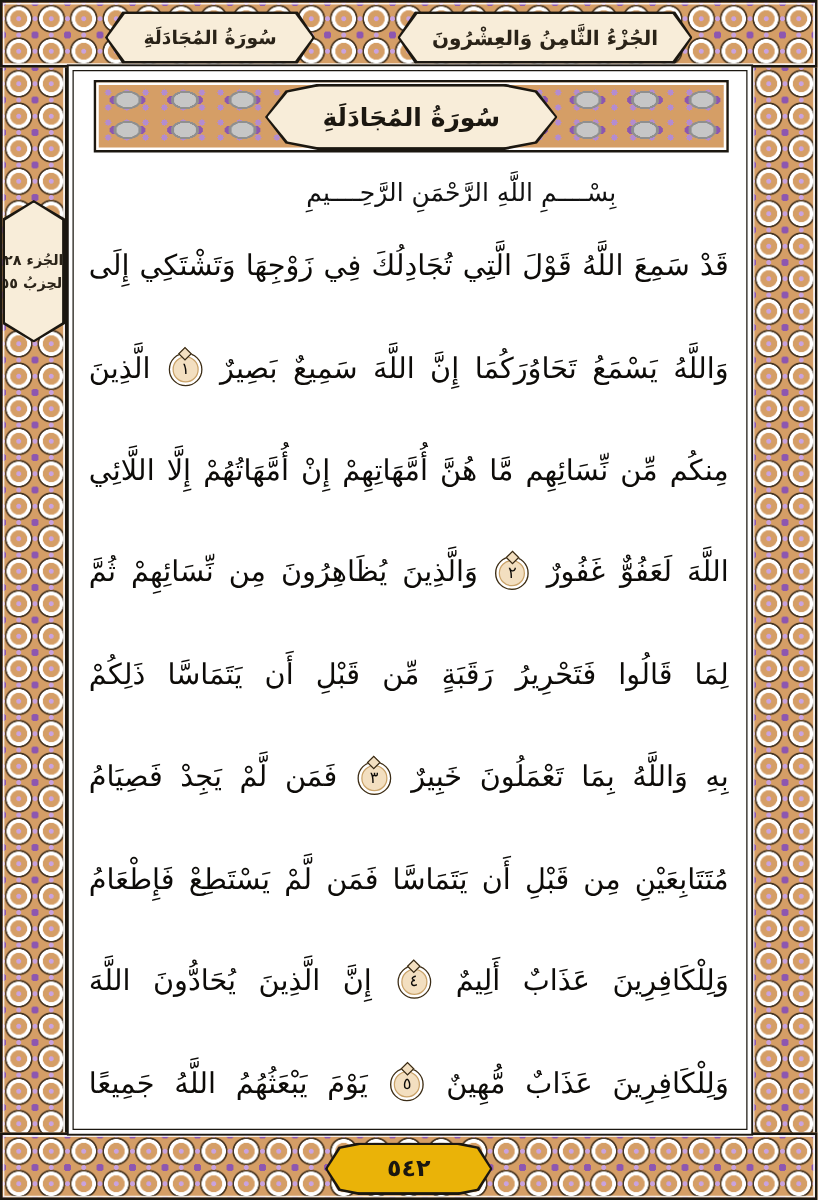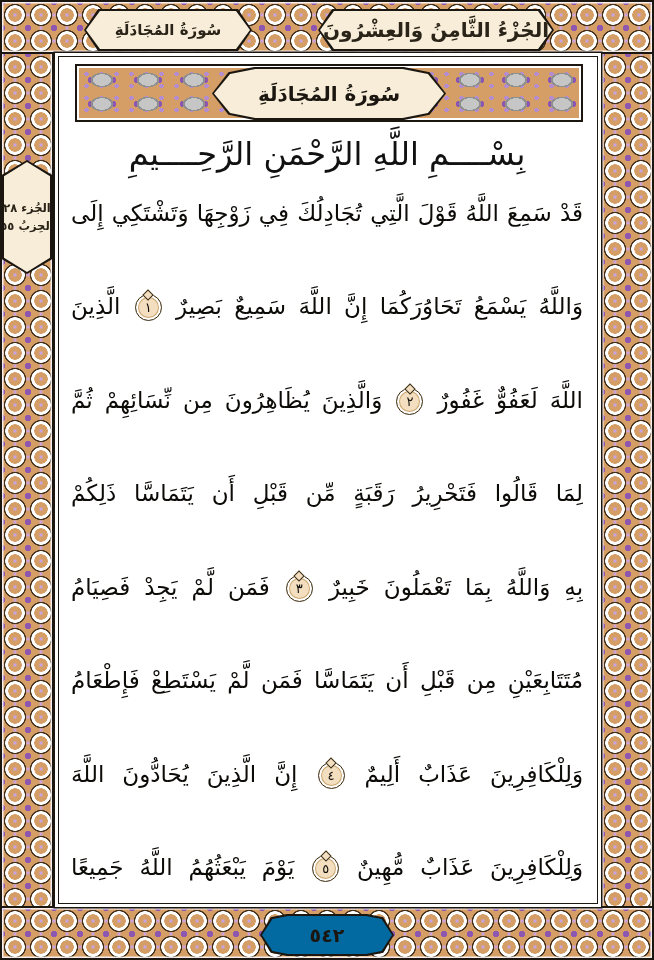--- a/index.html
+++ b/index.html
@@ -24,21 +24,21 @@
   }
   .band-top{left:0;top:0;width:650px;height:50px;}
   .band-bottom{left:0;top:906px;width:650px;height:50px;}
   .band-left{left:0;top:0;width:50px;height:956px;}
   .band-right{left:600px;top:0;width:50px;height:956px;}
 
   
   .cart{position:absolute;background:#1b1710;padding:2px;display:flex;}
   .cart,.cart-in{clip-path:polygon(0 50%,14px 0,calc(100% - 14px) 0,100% 50%,calc(100% - 14px) 100%,14px 100%);}
   .cart-in{flex:1;background:#f8edd9;display:flex;align-items:center;justify-content:center;
-    font-size:20px;font-weight:bold;color:#2a2318;white-space:nowrap;}
+    font-size:16px;font-weight:bold;color:#2a2318;white-space:nowrap;}
   .cart-juz{left:318px;top:9px;width:232px;height:38px;}
   .cart-surah{left:84px;top:9px;width:164px;height:38px;}
   .cart-surah .cart-in{font-size:15px;}
 
   
   .content-frame{position:absolute;left:58px;top:56px;width:538px;height:846px;background:#ffffff;
     border:1.5px solid #1b1710;
     box-shadow:0 0 0 3px #ffffff, 0 0 0 4.5px #1b1710;}
 
   
@@ -51,21 +51,21 @@
       radial-gradient(circle 2.5px at 50% 50%, #b48cd0 97%, transparent);
     background-size: 46px 24px, 23px 24px, 15px 12px;}
   .banner-cart{position:absolute;left:50%;top:-1px;transform:translateX(-50%);width:230px;height:49px;
     background:#1b1710;padding:2px;}
   .banner-cart,.banner-cart-in{clip-path:polygon(0 50%,7% 10%,18% 0,82% 0,93% 10%,100% 50%,93% 90%,82% 100%,18% 100%,7% 90%);}
   .banner-cart-in{width:100%;height:100%;background:#f8edd9;display:flex;align-items:center;justify-content:center;
     font-size:20px;font-weight:bold;color:#1b1710;}
 
   
   .bismillah{position:absolute;left:60px;top:126px;width:534px;height:56px;display:flex;align-items:center;
-    justify-content:center;font-size:32px;color:#111;z-index:1;}
+    justify-content:center;font-size:20px;color:#111;z-index:1;padding-left:42px;}
 
   
   .lines{position:absolute;left:71px;top:188px;width:512px;height:704px;display:flex;flex-direction:column;
     justify-content:space-between;direction:rtl;z-index:1;}
   .line{height:50px;line-height:50px;font-size:23px;color:#0d0b08;text-align:justify;text-align-last:justify;
     overflow:hidden;}
   .seg{white-space:normal;}
   .aya{display:inline-flex;align-items:center;justify-content:center;width:27px;height:27px;border-radius:50%;
     background:#f3dfc0;border:1.5px solid #3a2c17;box-sizing:border-box;font-size:13px;line-height:1;
     vertical-align:middle;margin:0 2px;position:relative;
@@ -76,21 +76,21 @@
   
   .juz-marker{position:absolute;left:2px;top:160px;width:46px;height:110px;background:#1b1710;padding:2px;z-index:3;}
   .juz-marker,.juz-marker-in{clip-path:polygon(50% 0,100% 13%,100% 87%,50% 100%,0 87%,0 13%);}
   .juz-marker-in{width:100%;height:100%;background:#f8edd9;display:flex;flex-direction:column;align-items:center;
     justify-content:center;gap:4px;font-size:11.5px;font-weight:bold;color:#2a2318;white-space:nowrap;}
 
   
   .pageno{position:absolute;left:50%;transform:translateX(-50%);top:914px;width:130px;height:38px;
     background:#1b1710;padding:2px;z-index:3;}
   .pageno,.pageno-in{clip-path:polygon(0 50%,8% 8%,20% 0,80% 0,92% 8%,100% 50%,92% 92%,80% 100%,20% 100%,8% 92%);}
-  .pageno-in{width:100%;height:100%;background:#0369a1;display:flex;align-items:center;justify-content:center;
+  .pageno-in{width:100%;height:100%;background:#eab308;display:flex;align-items:center;justify-content:center;
     font-size:19px;font-weight:bold;letter-spacing:6px;color:#1b1710;}
 </style>
 </head>
 <body>
 
 <div class="page">
 
   <div class="inner-bg"></div>
 
   <div class="band band-left"></div>
@@ -113,20 +113,21 @@
         <div class="banner-cart-in">سُورَةُ المُجَادَلَةِ</div>
       </div>
     </div>
   </div>
 
   <div class="bismillah">بِسْــــمِ اللَّهِ الرَّحْمَنِ الرَّحِــــيمِ</div>
 
   <div class="lines">
       <div class="line"><span class="seg">قَدْ سَمِعَ اللَّهُ قَوْلَ الَّتِي تُجَادِلُكَ فِي زَوْجِهَا وَتَشْتَكِي إِلَى اللَّهِ</span> </div>
       <div class="line"><span class="seg">وَاللَّهُ يَسْمَعُ تَحَاوُرَكُمَا إِنَّ اللَّهَ سَمِيعٌ بَصِيرٌ</span> <span class="aya">١</span> <span class="seg">الَّذِينَ يُظَاهِرُونَ</span> </div>
+      <div class="line"><span class="seg">مِنكُم مِّن نِّسَائِهِم مَّا هُنَّ أُمَّهَاتِهِمْ إِنْ أُمَّهَاتُهُمْ إِلَّا اللَّائِي</span> </div>
       <div class="line"><span class="seg">اللَّهَ لَعَفُوٌّ غَفُورٌ</span> <span class="aya">٢</span> <span class="seg">وَالَّذِينَ يُظَاهِرُونَ مِن نِّسَائِهِمْ ثُمَّ يَعُودُونَ</span> </div>
       <div class="line"><span class="seg">لِمَا قَالُوا فَتَحْرِيرُ رَقَبَةٍ مِّن قَبْلِ أَن يَتَمَاسَّا ذَلِكُمْ تُوعَظُونَ</span> </div>
       <div class="line"><span class="seg">بِهِ وَاللَّهُ بِمَا تَعْمَلُونَ خَبِيرٌ</span> <span class="aya">٣</span> <span class="seg">فَمَن لَّمْ يَجِدْ فَصِيَامُ شَهْرَيْنِ</span> </div>
       <div class="line"><span class="seg">مُتَتَابِعَيْنِ مِن قَبْلِ أَن يَتَمَاسَّا فَمَن لَّمْ يَسْتَطِعْ فَإِطْعَامُ سِتِّينَ</span> </div>
       <div class="line"><span class="seg">وَلِلْكَافِرِينَ عَذَابٌ أَلِيمٌ</span> <span class="aya">٤</span> <span class="seg">إِنَّ الَّذِينَ يُحَادُّونَ اللَّهَ وَرَسُولَهُ</span> </div>
       <div class="line"><span class="seg">وَلِلْكَافِرِينَ عَذَابٌ مُّهِينٌ</span> <span class="aya">٥</span> <span class="seg">يَوْمَ يَبْعَثُهُمُ اللَّهُ جَمِيعًا فَيُنَبِّئُهُم</span> </div>
     </div>
 
   <div class="juz-marker">
     <div class="juz-marker-in">

